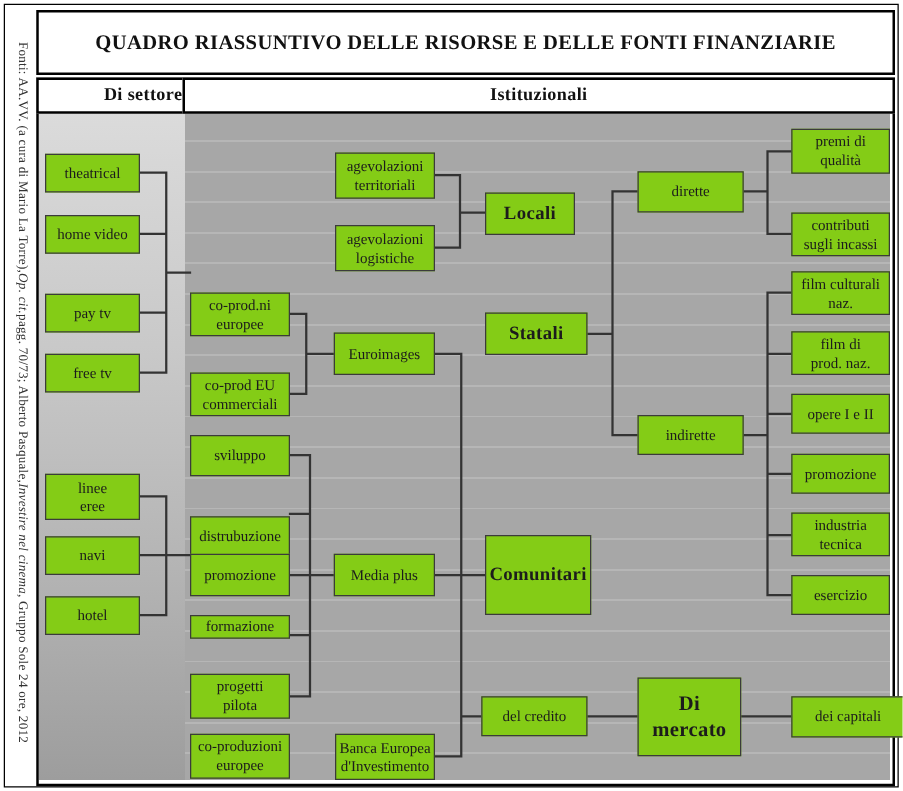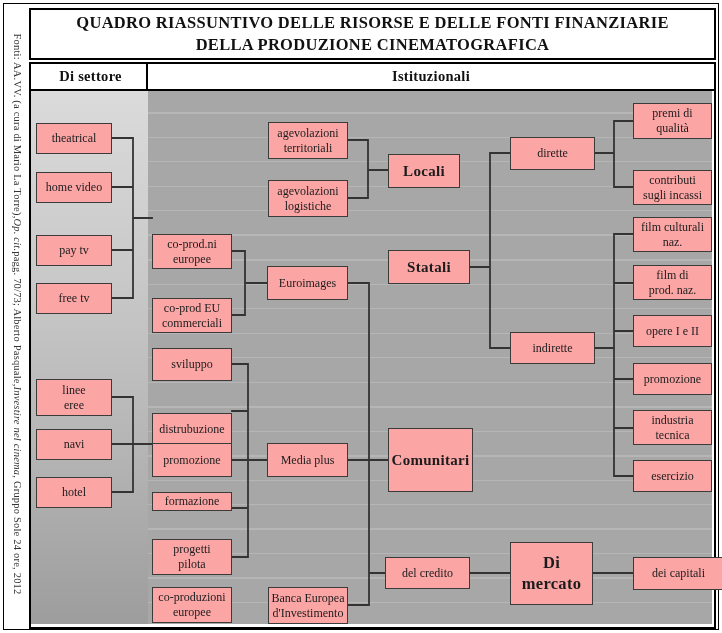--- a/index.html
+++ b/index.html
@@ -11,31 +11,31 @@
   .title-box{left:29px;top:8px;width:683px;height:48px;border:2px solid #000;
              display:flex;flex-direction:column;align-items:center;justify-content:center;
              background:#fff;}
   .title-line{font-weight:bold;font-size:16.5px;letter-spacing:.3px;line-height:1.35;
               text-align:right;white-space:nowrap;}
 
   .chart-frame{left:29px;top:62px;width:683px;height:563px;border:2px solid #000;background:transparent;}
 
   .hdr{border:2px solid #000;background:#fff;display:flex;align-items:center;justify-content:center;
        font-weight:bold;font-size:14.5px;letter-spacing:.3px;}
-  .hdr-sector{left:29px;top:62px;width:119px;height:25px;}
+  .hdr-sector{left:29px;top:62px;width:119px;height:25px;padding-left:24px;}
   .hdr-inst{left:146px;top:62px;width:566px;height:25px;}
 
   .sector-bg{left:31px;top:89px;width:117px;height:535px;
              background:linear-gradient(180deg,#dbdbdb 0%,#c9c9c9 35%,#b3b3b3 70%,#9d9d9d 100%);}
   .inst-bg{left:148px;top:89px;width:564px;height:535px;
            background:repeating-linear-gradient(180deg,#a7a7a7 0px,#a7a7a7 23px,#b6b6b6 23px,#b6b6b6 24.5px);}
 
   svg.wires{left:0;top:0;width:722px;height:633px;}
 
-  .node{position:absolute;background:#fca5a5;border:1.6px solid #3b3b3b;
+  .node{position:absolute;background:#84cc16;border:1.6px solid #3b3b3b;
         display:flex;align-items:center;justify-content:center;text-align:center;
         font-size:12px;line-height:1.22;white-space:pre-line;color:#1c1c1c;
         box-sizing:border-box;padding:1px 2px;}
   .node.bold{font-weight:bold;font-size:15px;letter-spacing:.3px;}
   .node.bigbold{font-weight:bold;font-size:16.5px;letter-spacing:.3px;}
 
   .source-note{left:30px;top:5px;width:618px;height:24px;
                transform-origin:0 0;transform:rotate(90deg);
                display:flex;align-items:center;justify-content:center;
                font-size:10.5px;color:#333;letter-spacing:.2px;white-space:nowrap;}
@@ -64,21 +64,20 @@
 
 <div class="abs chart-frame"></div>
 <div class="abs hdr hdr-sector">
   <span>Di settore</span>
 </div>
 <div class="abs hdr hdr-inst">
   <span>Istituzionali</span>
 </div>
 <div class="abs title-box">
   <div class="title-line">QUADRO RIASSUNTIVO DELLE RISORSE E DELLE FONTI FINANZIARIE</div>
-  <div class="title-line">DELLA PRODUZIONE CINEMATOGRAFICA</div>
 </div>
 
 <div class="abs source-note">
   <span>Fonti: AA.VV. (a cura di Mario La Torre), </span>
     <span class="it">Op. cit.</span>
     <span> pagg. 70/73; Alberto Pasquale, </span>
     <span class="it">Investire nel cinema</span>
     <span>, Gruppo Sole 24 ore, 2012</span>
 </div>
 

